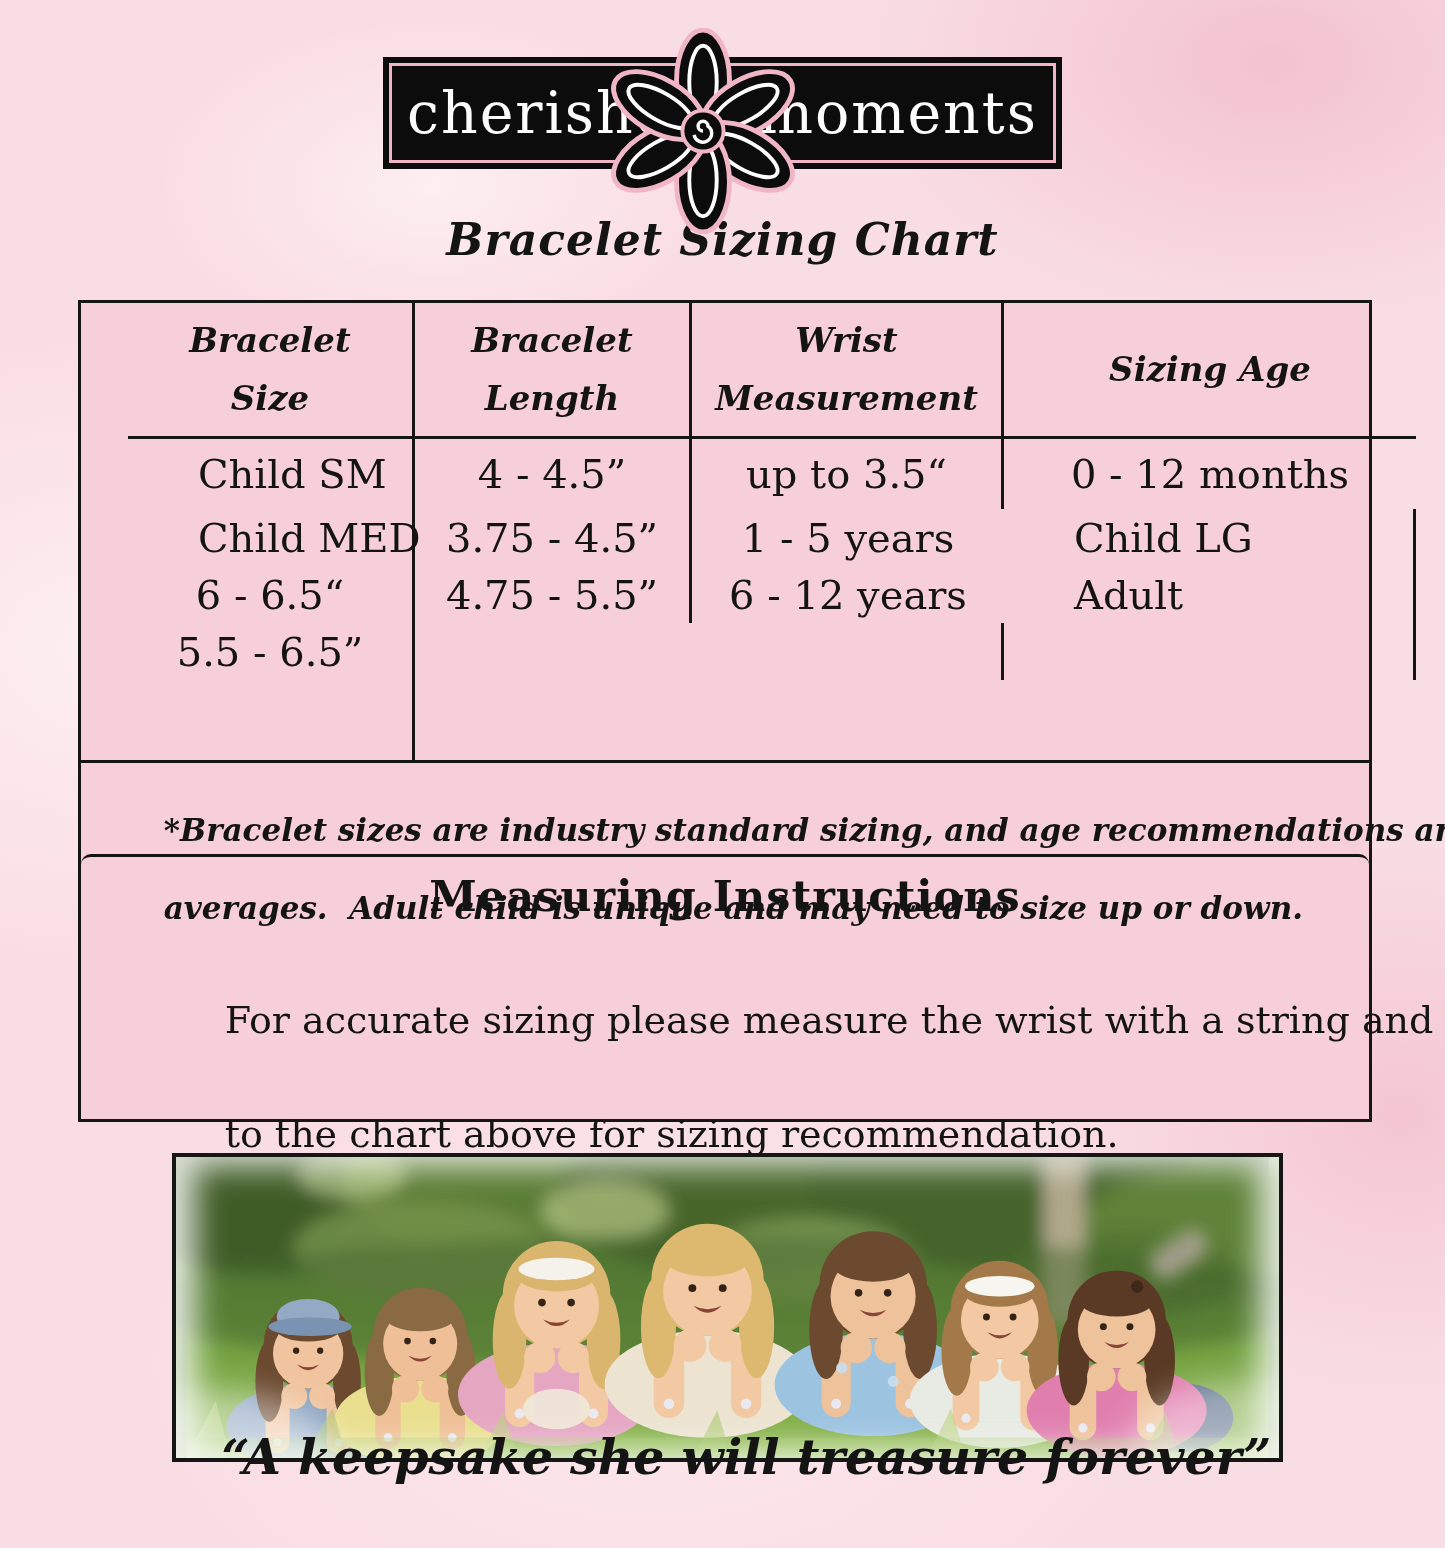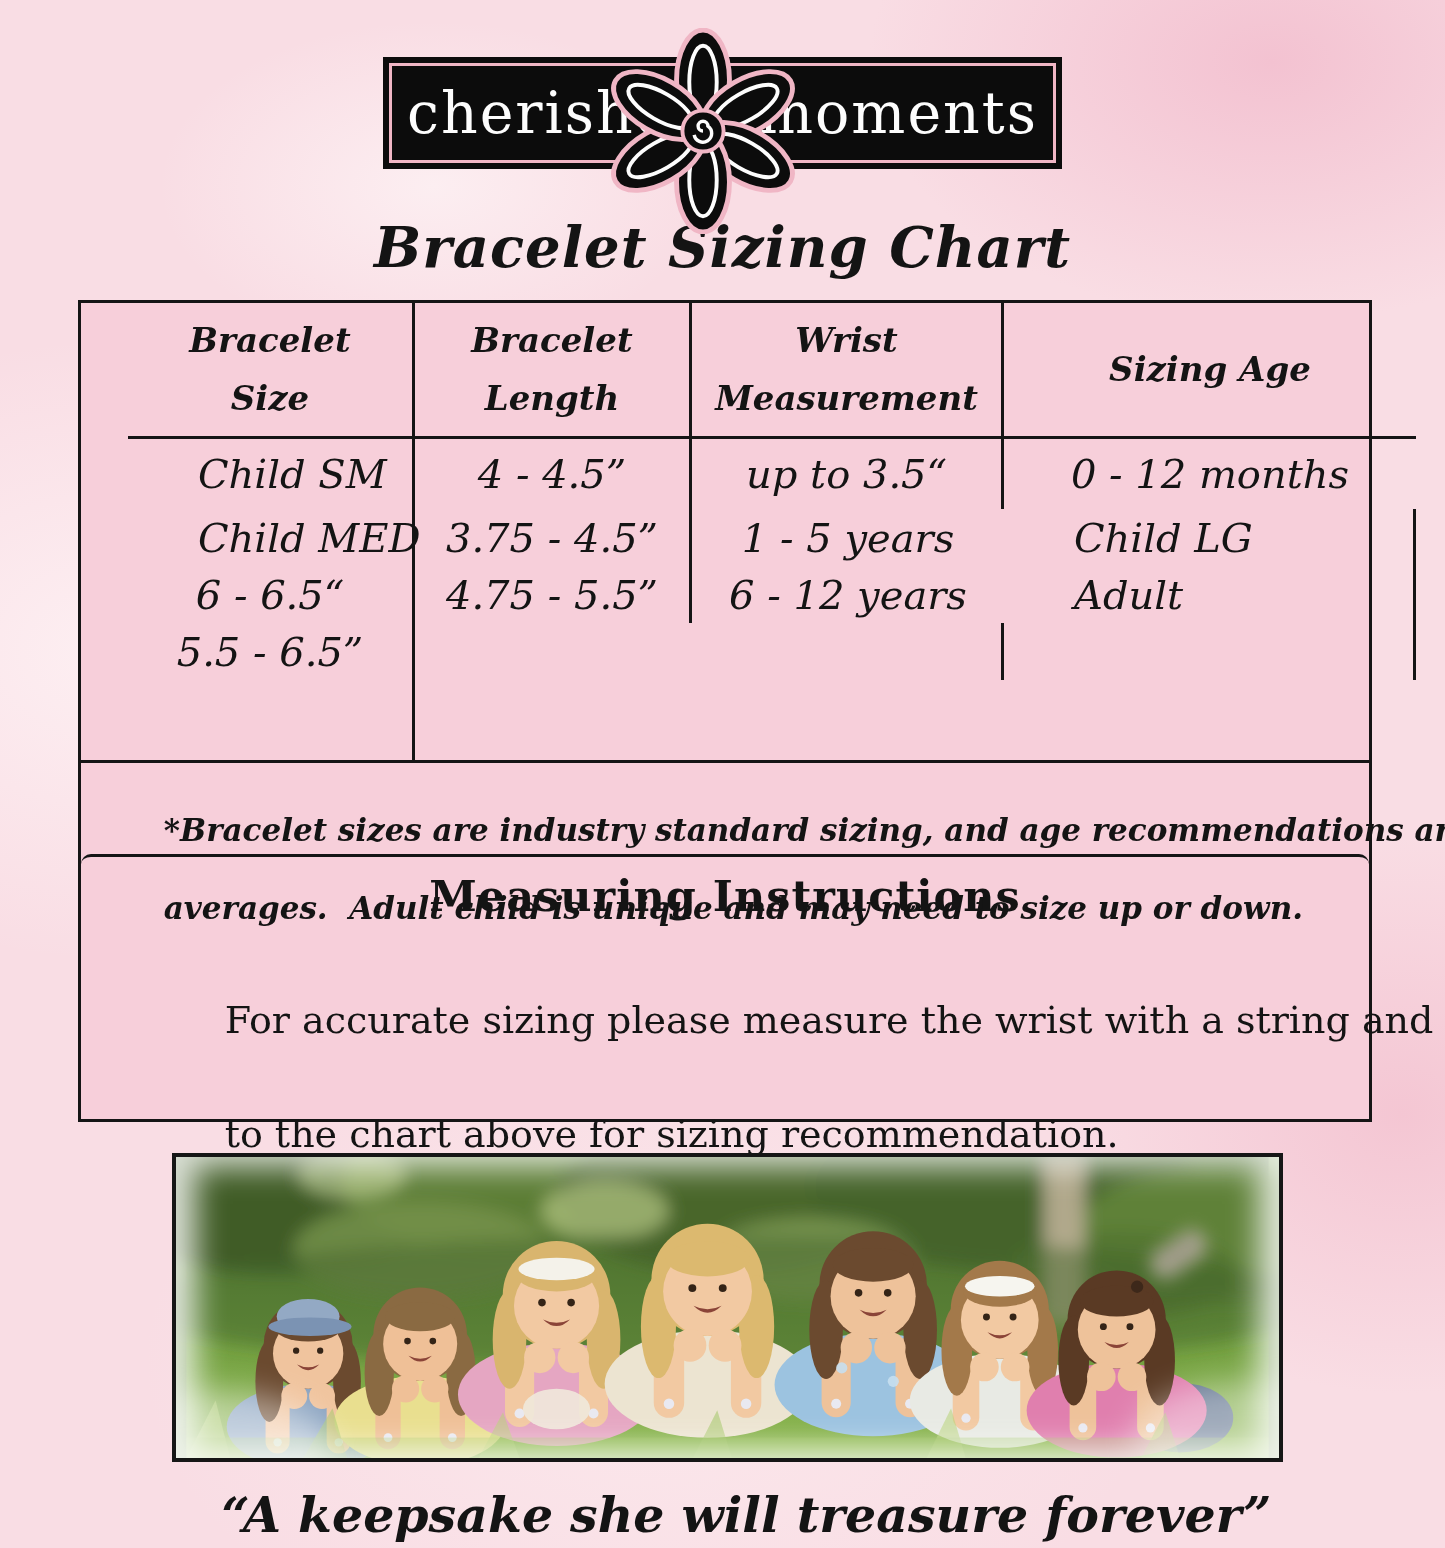--- a/index.html
+++ b/index.html
@@ -26,21 +26,21 @@
   .logo-frame { position:absolute; inset:6px; border:3px solid #f0b6c5; pointer-events:none; }
   .logo-word {
     position:relative; z-index:1; color:#fdfdfd; font-size:57px; letter-spacing:2px;
     font-weight:400; line-height:1;
   }
   .flower { position:absolute; left:222px; top:-29px; width:196px; height:206px; z-index:2; }
 
   
   .title {
     position:absolute; top:214px; left:0; width:100%; text-align:center;
-    font-size:56px; font-weight:bold; font-style:italic; letter-spacing:1px;
+    font-size:44px; font-weight:bold; font-style:italic; letter-spacing:1px;
   }
 
   
   .main-box {
     position:absolute; left:78px; top:300px; width:1294px; height:822px;
     background:#f7cfda; border:3px solid #151515;
   }
   .grid {
     position:absolute; left:0; top:0; width:100%; height:457px;
     display:grid;
@@ -50,21 +50,21 @@
   }
   .grid > div { border-right:3px solid #151515; }
   .grid > div.last { border-right:none; }
   .th {
     border-bottom:3px solid #151515;
     display:flex; flex-direction:column; justify-content:center; align-items:center; gap:18px;
     font-weight:bold; font-style:italic; font-size:34px; line-height:1.15;
   }
   .td {
     display:flex; align-items:center; justify-content:center;
-    font-style:italic; font-size:40px; white-space:pre;
+    font-size:40px; white-space:pre;
   }
   .td.size { justify-content:flex-start; padding-left:70px; }
 
   .footnote {
     position:absolute; top:457px; left:0; width:100%; height:94px;
     border-top:3px solid #151515;
     font-weight:bold; font-style:italic; font-size:31px; line-height:1.26;
     padding:9px 0 0 18px; white-space:pre;
   }
 
@@ -85,21 +85,21 @@
 
   
   .photo-frame {
     position:absolute; left:172px; top:1153px; width:1111px; height:309px;
     border:4px solid #161616; background:#6f9448;
   }
   .photo-frame svg { display:block; width:100%; height:100%; }
 
   
   .quote {
-    position:absolute; top:1486px; left:0; width:100%; text-align:center;
+    position:absolute; top:1428px; left:0; width:100%; text-align:center;
     font-size:49px; font-weight:bold; font-style:italic;padding-left:48px;
   }
 </style>
 </head>
 <body>
 
 <div class="page">
 
   <div class="logo">
     <div class="logo-frame"></div>

